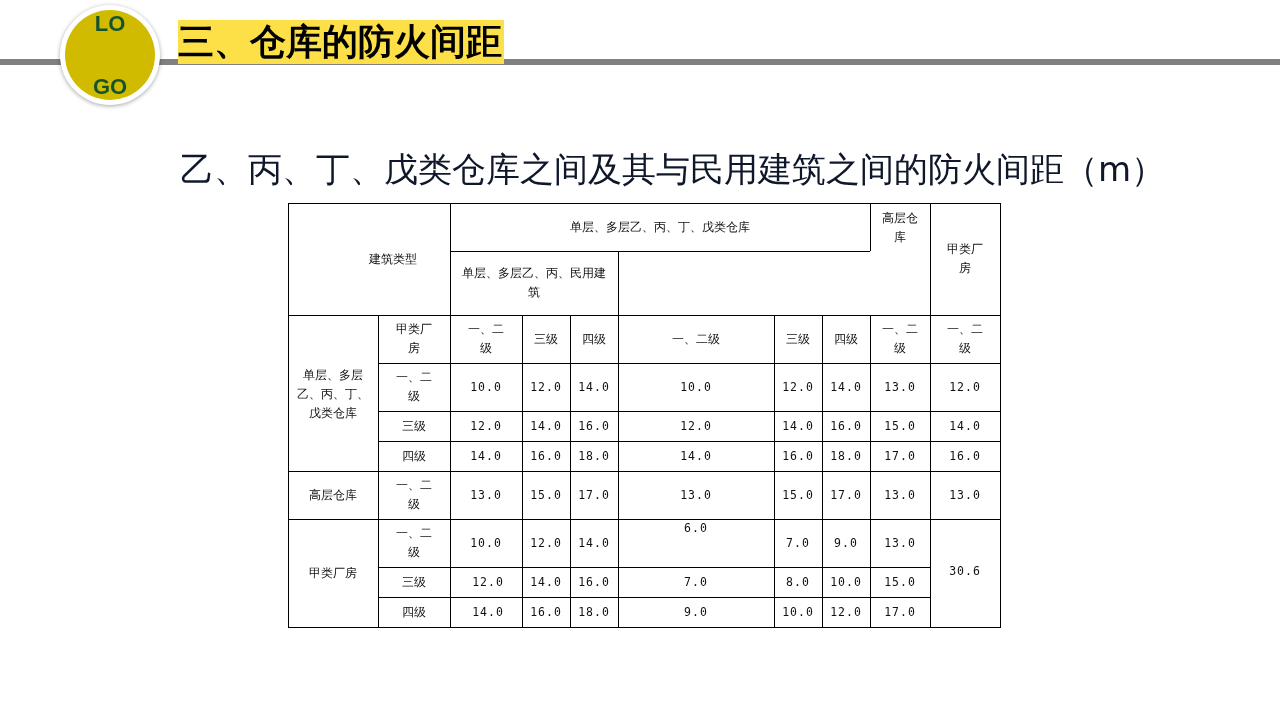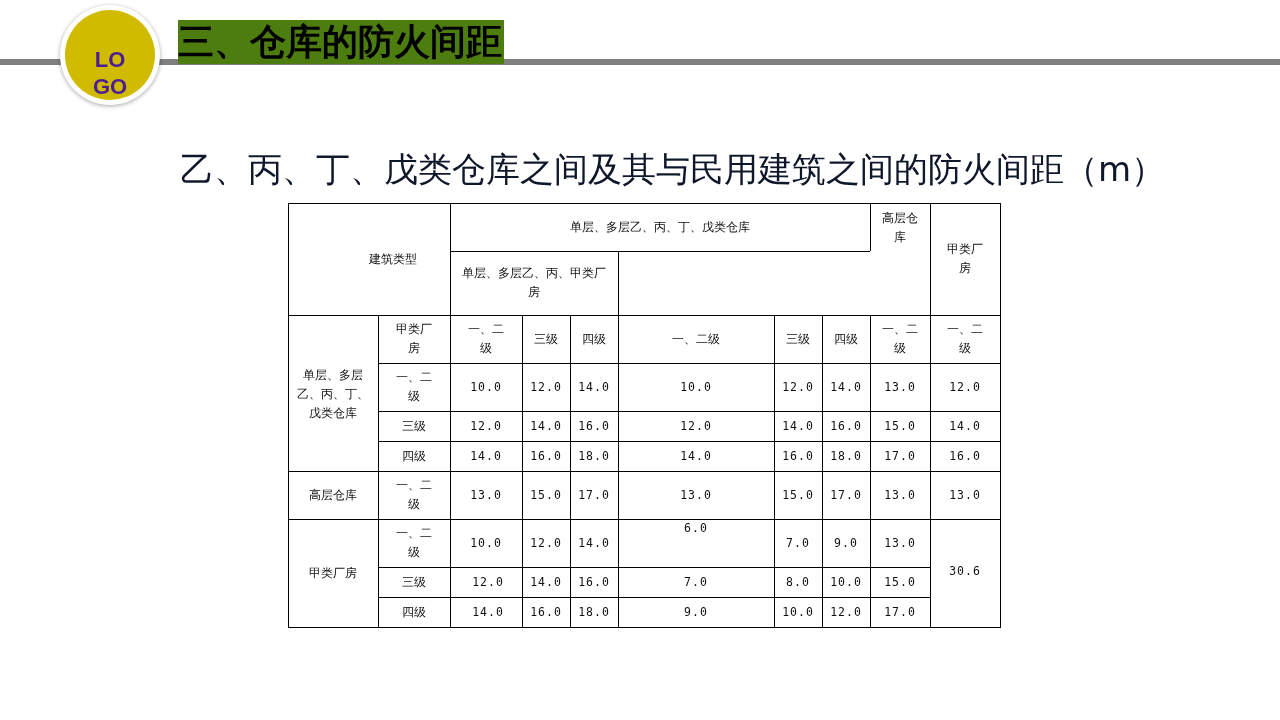--- a/index.html
+++ b/index.html
@@ -14,29 +14,29 @@
     background:#808080;
   }
   .logo {
     position:absolute; left:60px; top:5px; width:100px; height:100px;
     border-radius:50%; background:#ffffff;
     box-shadow:0 1px 4px rgba(0,0,0,0.35);
   }
   .logo-inner {
     position:absolute; left:5px; top:5px; width:90px; height:90px;
     border-radius:50%; background:#d1bb00;
-    display:flex; flex-direction:column; align-items:center; justify-content:flex-end;
+    display:flex; flex-direction:column; align-items:center; justify-content:space-between;
     font-family:"Liberation Sans",sans-serif; font-weight:bold; font-size:22px;
-    line-height:27px; color:#4c1d95;
+    line-height:27px; color:#14532d;
   }
   .page-title {
     position:absolute; left:178px; top:20px;
     font-size:36px; font-weight:bold; color:#000;
     letter-spacing:0px; line-height:44px;
-    background:#4d7c0f; padding-right:2px;
+    background:#fde047; padding-right:2px;
   }
   .subtitle {
     position:absolute; left:180px; top:146px;
     font-size:34px; color:#0f172a; line-height:46px; white-space:nowrap;
   }
   .table-wrap { position:absolute; left:0; top:0; width:1280px; height:720px; }
   .cell {
     position:absolute; box-sizing:border-box;
     display:flex; align-items:center; justify-content:center; text-align:center;
     font-size:12px; line-height:19px; color:#111;
@@ -59,21 +59,21 @@
 </div>
 
 <div class="page-title">三、仓库的防火间距</div>
 
 <div class="subtitle">乙、丙、丁、戊类仓库之间及其与民用建筑之间的防火间距（m）</div>
 
 <div class="table-wrap">
 
   <div class="cell" style="left:288px;top:203px;width:162px;height:112px;margin-left:24px;">建筑类型</div>
   <div class="cell" style="left:450px;top:203px;width:420px;height:48px;">单层、多层乙、丙、丁、戊类仓库</div>
-  <div class="cell" style="left:450px;top:251px;width:168px;height:64px;padding:0 8px;">单层、多层乙、丙、甲类厂房</div>
+  <div class="cell" style="left:450px;top:251px;width:168px;height:64px;padding:0 8px;">单层、多层乙、丙、民用建筑</div>
   <div class="cell top" style="left:870px;top:203px;width:60px;height:48px;padding:6px 8px 0;">高层仓库</div>
   <div class="cell" style="left:930px;top:203px;width:70px;height:112px;padding:12px 14px;">甲类厂房</div>
 
   <div class="cell" style="left:378px;top:315px;width:72px;height:48px;padding:0 14px;">甲类厂房</div>
   <div class="cell" style="left:450px;top:315px;width:72px;height:48px;padding:0 14px;">一、二级</div>
   <div class="cell" style="left:522px;top:315px;width:48px;height:48px;">三级</div>
   <div class="cell" style="left:570px;top:315px;width:48px;height:48px;">四级</div>
   <div class="cell" style="left:618px;top:315px;width:156px;height:48px;">一、二级</div>
   <div class="cell" style="left:774px;top:315px;width:48px;height:48px;">三级</div>
   <div class="cell" style="left:822px;top:315px;width:48px;height:48px;">四级</div>

